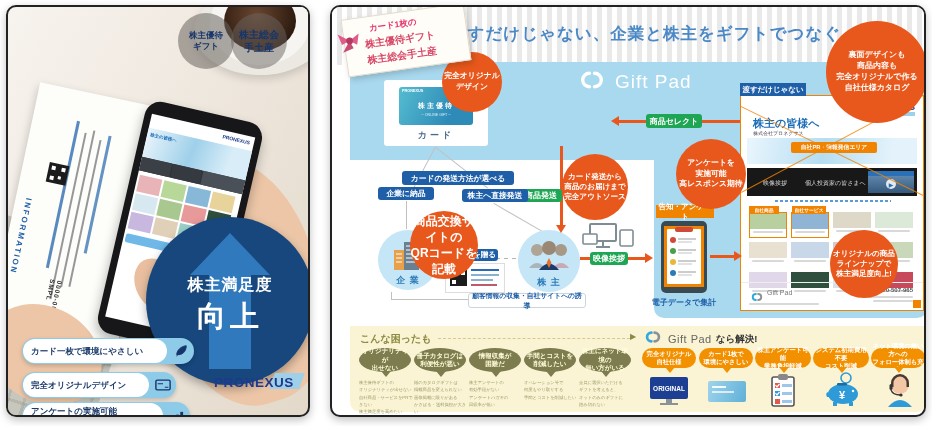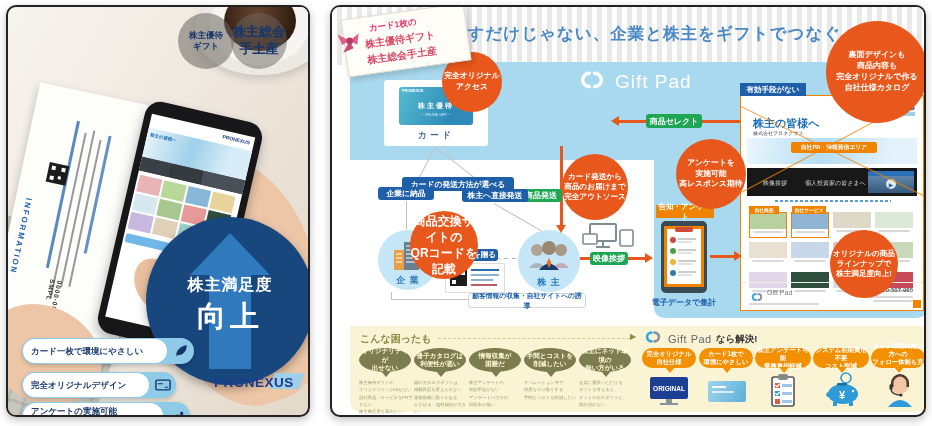--- a/index.html
+++ b/index.html
@@ -39,21 +39,21 @@
 
     <div class="abs" style="left:-40px;top:225px;width:150px;height:200px;transform:rotate(18deg);opacity:.8;background-image:repeating-linear-gradient(#dcdcd6 0 13px,#c6c6bf 13px 16px),repeating-linear-gradient(90deg,#dcdcd6 0 13px,#c6c6bf 13px 16px);background-blend-mode:multiply;"></div>
 
     <div class="abs" style="left:186px;top:-20px;width:132px;height:88px;border-radius:50%;background:#ece9e3;box-shadow:0 4px 8px rgba(0,0,0,.15);"></div>
     <div class="abs" style="left:202px;top:-26px;width:100px;height:84px;border-radius:50%;background:#f7f5f1;"></div>
     <div class="abs" style="left:216px;top:-16px;width:72px;height:60px;border-radius:50%;background:radial-gradient(circle at 45% 40%,#6a4630,#2c1a0f 75%);"></div>
 
 
     <div class="abs ctr pre" style="left:170px;top:6px;width:56px;height:56px;border-radius:50%;background:rgba(105,100,95,.55);color:#16356b;font-size:8.5px;font-weight:bold;line-height:1.3;z-index:3;">株主優待
 ギフト</div>
-    <div class="abs ctr pre" style="left:223px;top:6px;width:56px;height:56px;border-radius:50%;background:rgba(105,100,95,.5);color:#16356b;font-size:13px;font-weight:bold;line-height:1.3;z-index:3;">株主総会
+    <div class="abs ctr pre" style="left:223px;top:6px;width:56px;height:56px;border-radius:50%;background:rgba(105,100,95,.5);color:#16356b;font-size:10px;font-weight:bold;line-height:1.3;z-index:3;">株主総会
 手土産</div>
 
     <div class="abs" style="left:4px;top:86px;width:130px;height:258px;background:#fdfdfa;transform:rotate(12deg);box-shadow:0 4px 10px rgba(0,0,0,.22);z-index:2;">
       <div class="abs" style="left:-26px;top:150px;font-size:8px;font-weight:bold;color:#1f5fa8;letter-spacing:2px;transform:rotate(90deg);">INFORMATION</div>
       <div class="abs" style="left:44px;top:30px;width:3px;height:150px;background:#2f6db0;opacity:.8;"></div>
       <div class="abs" style="left:54px;top:40px;width:2px;height:170px;background:#44444a;opacity:.55;"></div>
       <div class="abs" style="left:62px;top:36px;width:2px;height:160px;background:#44444a;opacity:.55;"></div>
       <div class="abs" style="left:70px;top:44px;width:2px;height:150px;background:#44444a;opacity:.55;"></div>
       <div class="abs" style="left:78px;top:38px;width:3px;height:120px;background:#2f6db0;opacity:.75;"></div>
       <div class="abs" style="left:26px;top:76px;width:20px;height:20px;background:#1c1c1c;">
@@ -178,21 +178,21 @@
       <div class="abs" style="left:15px;top:7px;width:74px;height:38px;border-radius:3px;background:linear-gradient(115deg,#55bcd0 0%,#2e8bb8 70%);">
         <div class="abs" style="left:3px;top:2px;font-size:3.8px;color:#fff;font-weight:bold;">PRONEXUS</div>
         <div class="abs ctr" style="left:0;top:14px;width:100%;color:#fff;font-size:7px;font-weight:bold;letter-spacing:2px;">株主優待</div>
         <div class="abs ctr" style="left:0;top:26px;width:100%;color:#d8f0f8;font-size:3.6px;">─ ONLINE GIFT ─</div>
       </div>
       <div class="abs ctr" style="left:0;bottom:4px;width:100%;color:#4a6a8a;font-size:9px;font-weight:bold;letter-spacing:3px;">カード</div>
     </div>
 
 
     <div class="abs ocir ctr pre" style="left:110px;top:45px;width:60px;height:60px;font-size:7.8px;">完全オリジナル
-アクセス</div>
+デザイン</div>
     <div class="abs ocir ctr pre" style="left:494px;top:14px;width:102px;height:102px;font-size:8px;">裏面デザインも
 商品内容も
 完全オリジナルで作る
 自社仕様カタログ</div>
     <div class="abs ocir ctr pre" style="left:230px;top:147px;width:66px;height:66px;font-size:7.6px;">カード発送から
 商品のお届けまで
 完全アウトソース</div>
     <div class="abs ocir ctr pre" style="left:78px;top:204px;width:68px;height:68px;font-size:12px;">商品交換サイトの
 QRコードを記載</div>
     <div class="abs ocir ctr pre" style="left:498px;top:223px;width:68px;height:68px;font-size:7.6px;">オリジナルの商品
@@ -204,21 +204,21 @@
 
     <div class="abs rline" style="left:286px;top:113px;width:32px;height:3px;"></div>
     <div class="abs tri" style="left:279px;top:109px;border-top:5px solid transparent;border-bottom:5px solid transparent;border-right:8px solid #e8581c;"></div>
     <div class="abs rline" style="left:368px;top:113px;width:40px;height:3px;"></div>
     <div class="abs gbad" style="left:314px;top:107px;width:56px;height:14px;font-size:8px;">商品セレクト</div>
 
     <div class="abs rline" style="left:228px;top:139px;width:3px;height:80px;"></div>
     <div class="abs tri" style="left:224px;top:218px;border-left:5px solid transparent;border-right:5px solid transparent;border-top:8px solid #e8581c;"></div>
     <div class="abs gbad" style="left:188px;top:182px;width:42px;height:13px;font-size:8px;">商品発送</div>
 
-    <div class="abs nbad" style="left:70px;top:170px;width:112px;height:14px;font-size:7.8px;">カードの発送方法が選べる</div>
+    <div class="abs nbad" style="left:70px;top:164px;width:112px;height:14px;font-size:7.8px;">カードの発送方法が選べる</div>
     <div class="abs nbad" style="left:46px;top:180px;width:56px;height:13px;font-size:7.8px;">企業に納品</div>
     <div class="abs nbad" style="left:130px;top:182px;width:66px;height:13px;font-size:7.8px;">株主へ直接発送</div>
     <div class="abs nbad" style="left:116px;top:242px;width:50px;height:12px;font-size:7.6px;z-index:5;">カードを贈る</div>
 
     <div class="abs gline" style="left:104px;top:140px;width:46px;transform:rotate(118deg);"></div>
     <div class="abs gline" style="left:104px;top:140px;width:66px;transform:rotate(38deg);"></div>
     <div class="abs gline" style="left:75px;top:194px;width:28px;transform:rotate(90deg);"></div>
     <div class="abs gline" style="left:162px;top:196px;width:60px;transform:rotate(30deg);"></div>
     <div class="abs gline" style="left:108px;top:251px;width:78px;background:repeating-linear-gradient(90deg,#b5b5b5 0 4px,transparent 4px 8px);height:1px;"></div>
     <div class="abs gline" style="left:60px;top:285px;width:8px;transform:rotate(90deg);"></div>
@@ -307,21 +307,21 @@
           <div class="abs" style="left:3px;top:41px;width:6px;height:6px;border-radius:50%;background:#2e7ab8;"></div>
             <div class="abs" style="left:11px;top:42px;width:18px;height:2px;background:#ccc;"></div>
             <div class="abs" style="left:11px;top:45px;width:14px;height:2px;background:#e2e2e2;"></div>
         </div>
       </div>
     </div>
     <div class="abs ctr" style="left:318px;top:290px;width:68px;color:#1e5fa8;font-size:8px;font-weight:bold;z-index:3;">電子データで集計</div>
     <div class="abs rline" style="left:378px;top:248px;width:26px;height:3px;"></div>
     <div class="abs tri" style="left:402px;top:244px;border-top:5px solid transparent;border-bottom:5px solid transparent;border-left:8px solid #e8581c;"></div>
 
-    <div class="abs ctr" style="left:408px;top:76px;width:66px;height:13px;background:#1e5fa8;color:#fff;font-size:7.5px;font-weight:bold;z-index:4;">有効手段がない</div>
+    <div class="abs ctr" style="left:408px;top:76px;width:66px;height:13px;background:#1e5fa8;color:#fff;font-size:7.5px;font-weight:bold;z-index:4;">渡すだけじゃない</div>
     <div class="abs" style="left:408px;top:88px;width:184px;height:216px;background:#fff;border:1.5px solid #f08300;box-sizing:border-box;z-index:3;overflow:hidden;">
       <div class="abs gline" style="left:0;top:96px;width:210px;background:#f08300;opacity:.8;transform:rotate(-28deg);"></div>
       <div class="abs gline" style="left:0;top:10px;width:215px;background:#f08300;opacity:.8;transform:rotate(26deg);"></div>
       <div class="abs" style="right:8px;top:6px;font-size:9px;font-weight:bold;color:#1d3a8c;">PRONEXUS</div>
       <div class="abs" style="right:8px;top:16px;width:20px;height:4px;background:#9fd0ea;"></div>
       <div class="abs" style="left:12px;top:20px;font-size:11px;font-weight:bold;color:#1b6db8;">株主の皆様へ</div>
       <div class="abs" style="left:12px;top:34px;font-size:5px;color:#445;">株式会社プロネクサス</div>
       <div class="abs" style="left:6px;top:42px;width:170px;height:26px;background:linear-gradient(100deg,#eaf6fd 0%,#b5ddf2 45%,#e4f3fb 85%);"></div>
       <div class="abs ctr" style="left:50px;top:46px;width:86px;height:11px;background:#f08300;border-radius:2px;color:#fff;font-size:5.8px;font-weight:bold;">自社PR・情報発信エリア</div>
       <div class="abs" style="left:6px;top:72px;width:170px;height:28px;background:#181818;">

